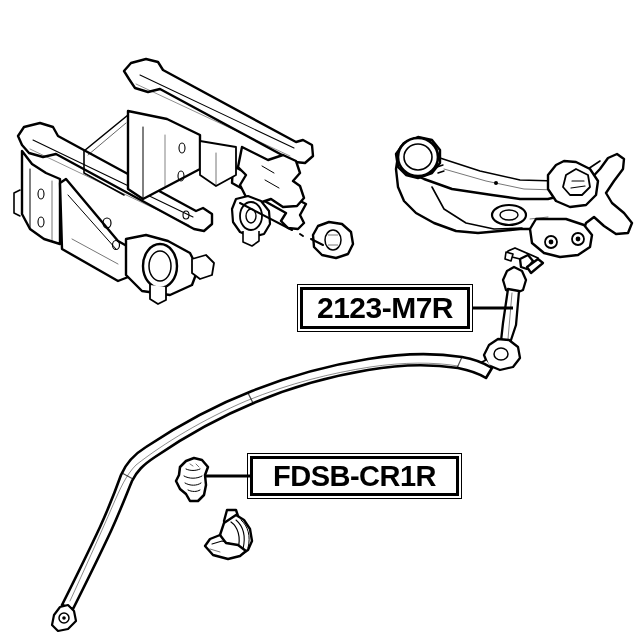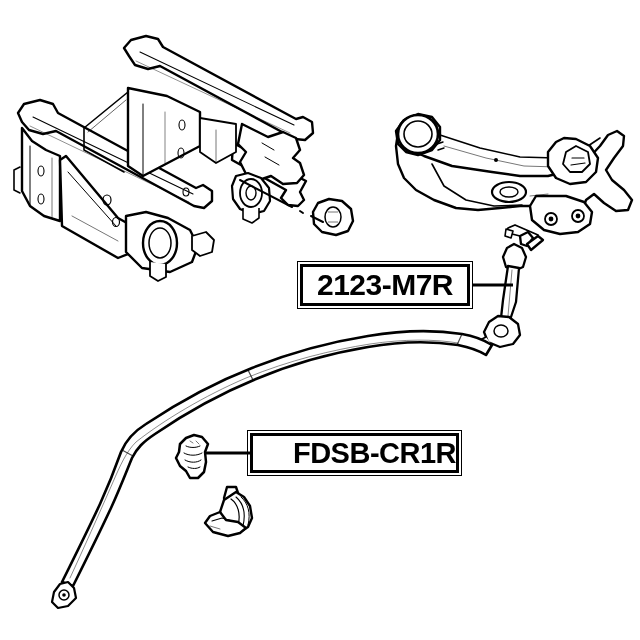--- a/index.html
+++ b/index.html
@@ -11,20 +11,21 @@
     width: 640px;
     height: 640px;
     font-family: "Liberation Sans", sans-serif;
     overflow: hidden;
   }
   #diagram-root {
     position: relative;
     width: 640px;
     height: 464px;
     background: #ffffff;
+    margin-top: 23px;
   }
   #parts-svg {
     position: absolute;
     top: 0;
     left: 0;
     width: 640px;
     height: 640px;
     display: block;
   }
   .callout {
@@ -49,21 +50,20 @@
     width: 170px;
     height: 42px;
     font-size: 30px;
   }
   #callout-bushing {
     left: 250px;
     top: 433px;
     width: 209px;
     height: 40px;
     font-size: 29px;
-    justify-content: flex-end;
   }
 </style>
 </head>
 <body>
 
 <div id="diagram-root">
 
   <svg id="parts-svg" viewBox="0 0 640 640">
 
     <g fill="#ffffff" stroke="#000000" stroke-width="2.4" stroke-linejoin="round" stroke-linecap="round">

